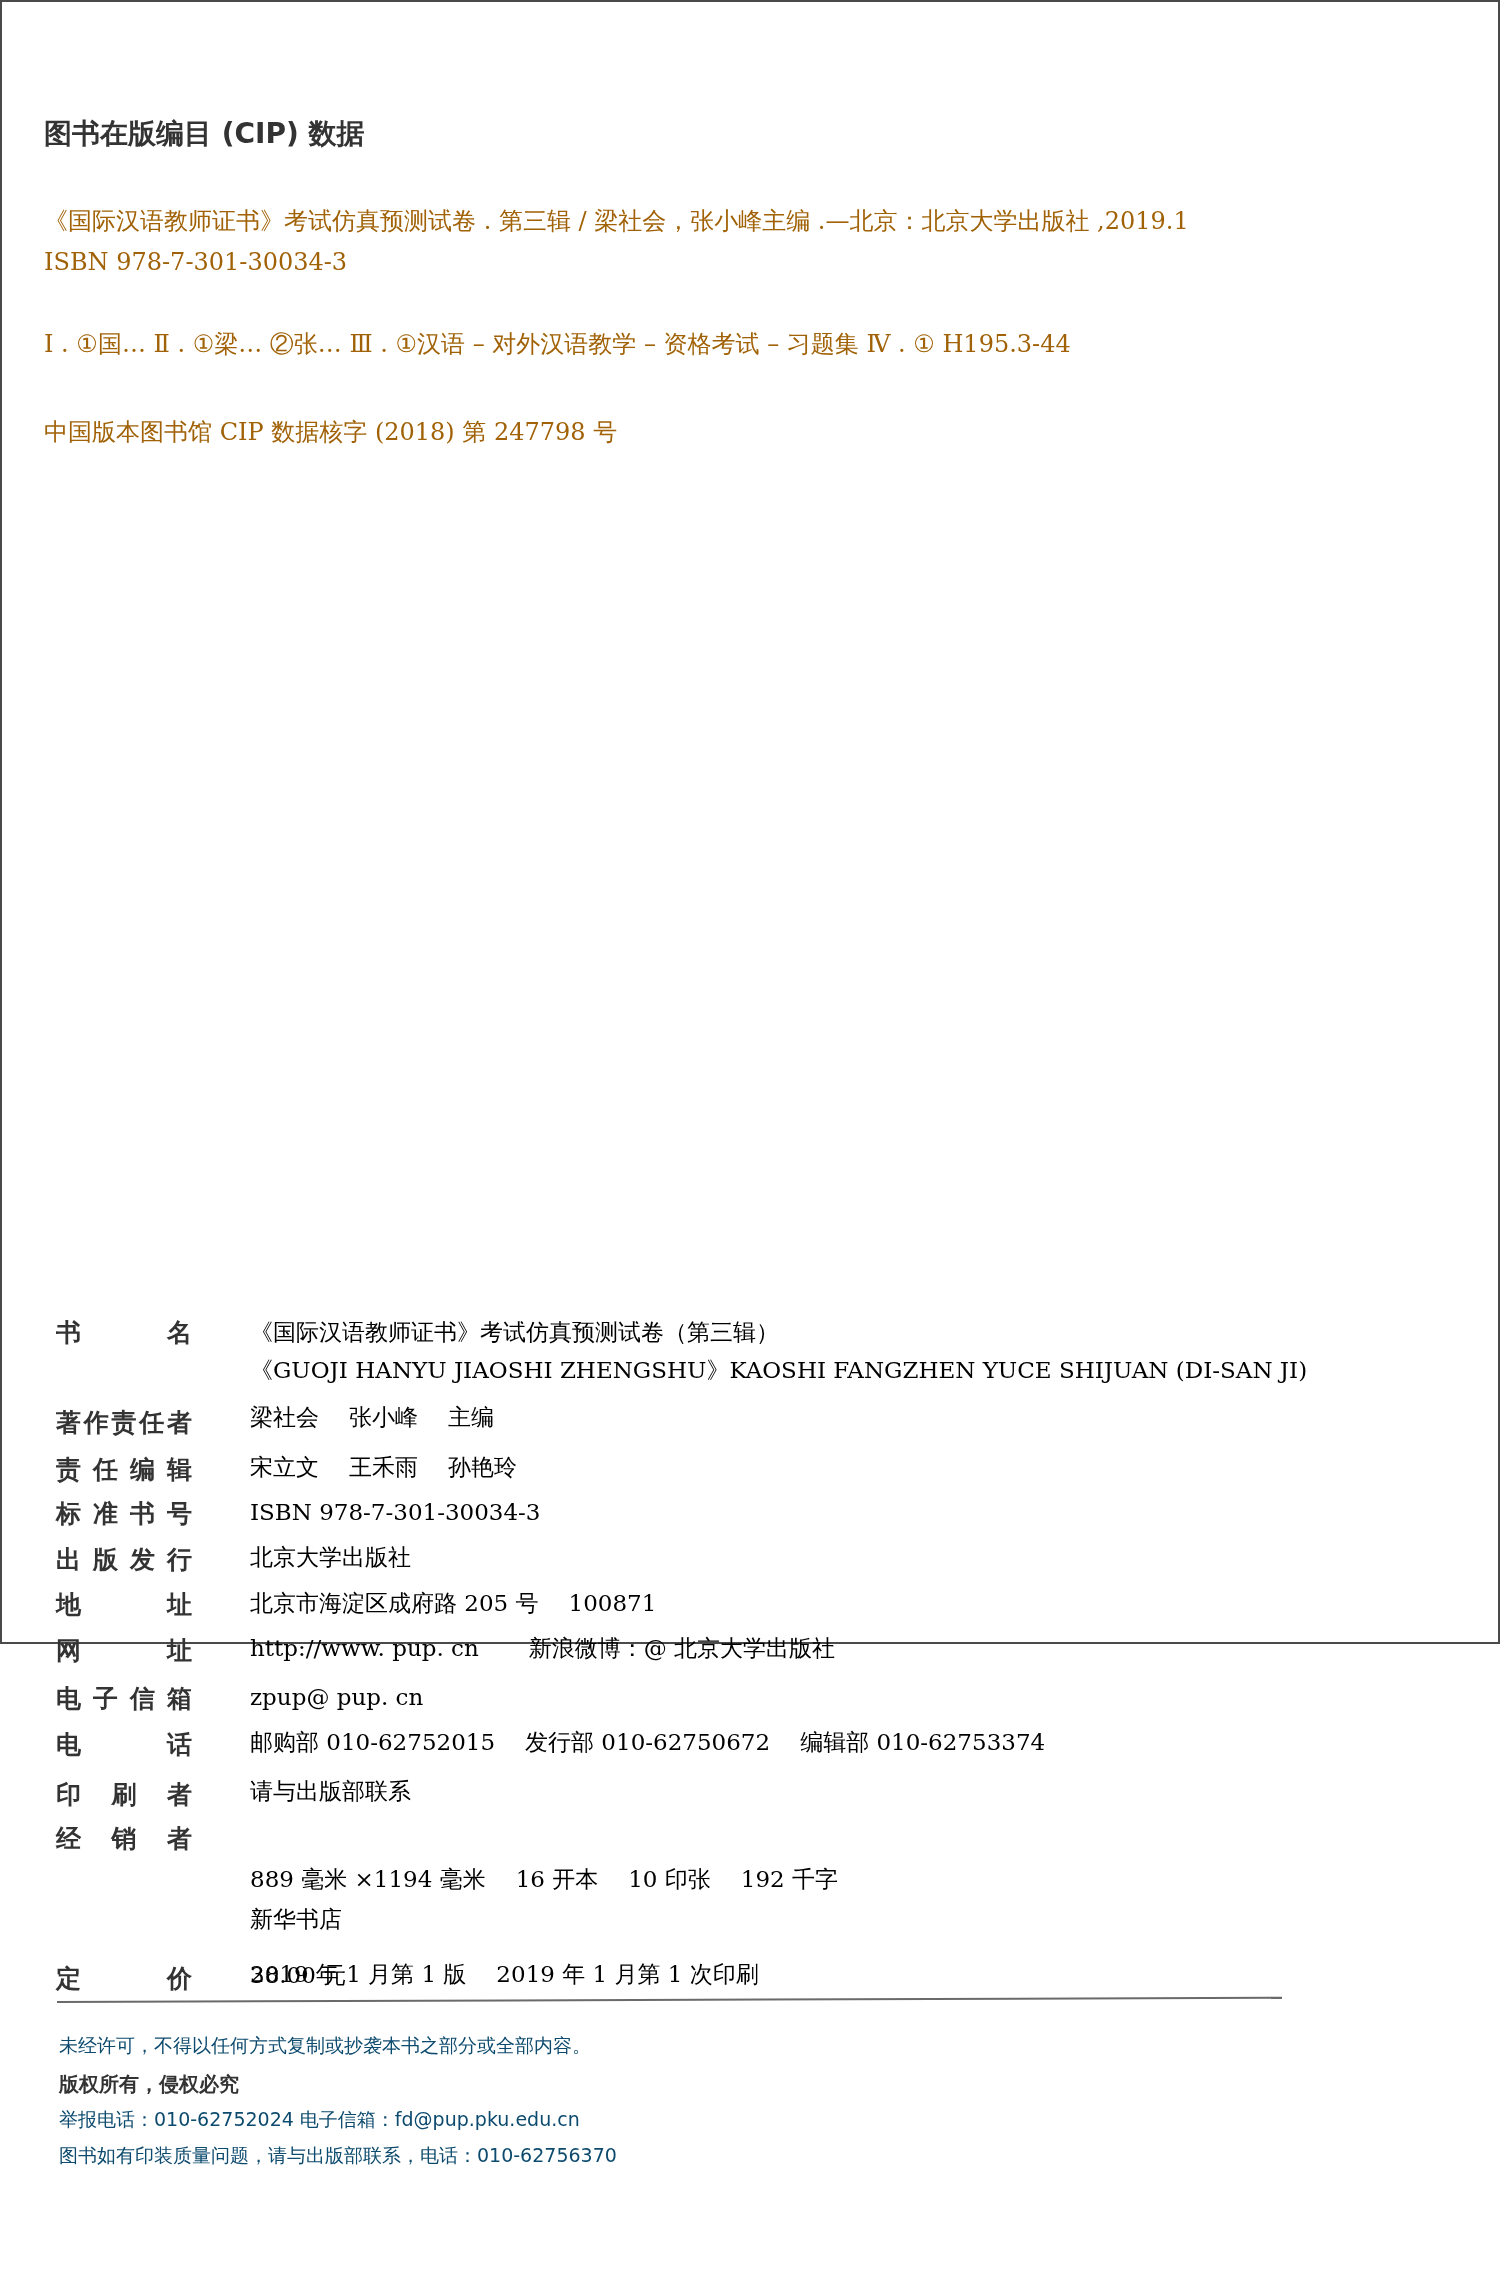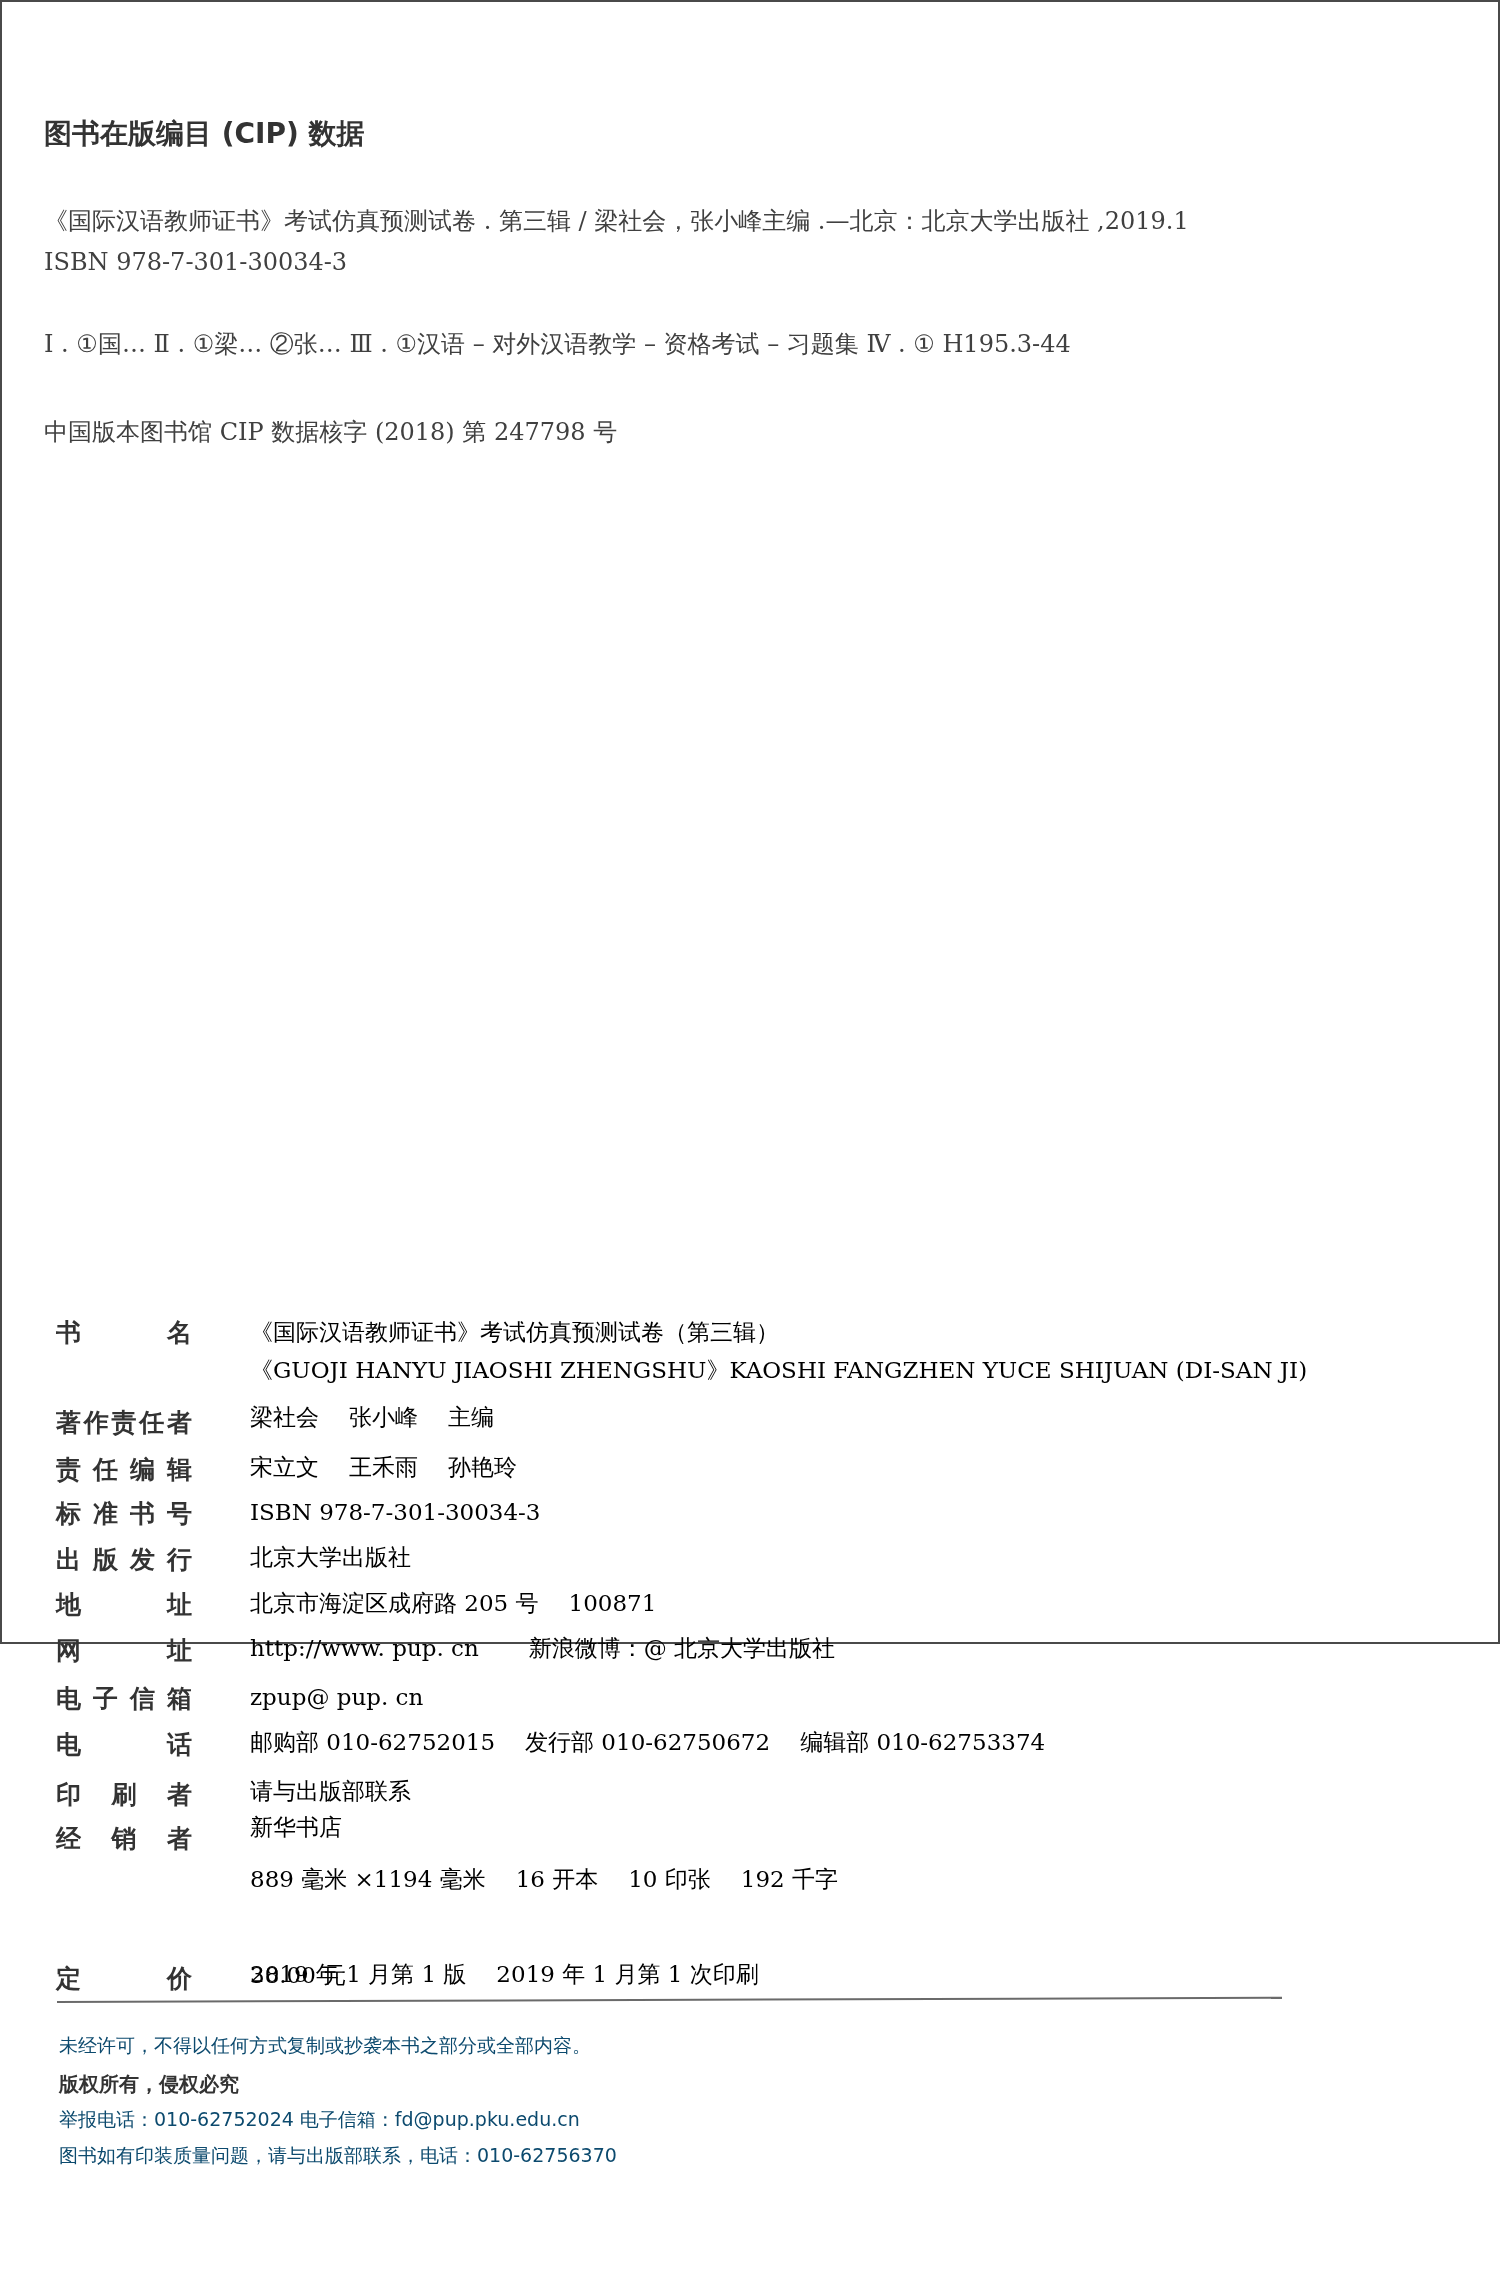--- a/index.html
+++ b/index.html
@@ -7,21 +7,21 @@
   .page {
     position: absolute; left: 0; top: 0; width: 1500px; height: 1644px;
     box-sizing: border-box; border: 2px solid #4a4a4a; background: #fff;
     font-family: "DejaVu Serif", "Liberation Serif", serif; color: #3a3a3a;
   }
   .abs { position: absolute; white-space: nowrap; line-height: 1; }
   .cip-title {
     left: 42px; top: 118px; font-size: 28px; font-weight: bold;
     font-family: "DejaVu Sans", "Liberation Sans", sans-serif; color: #333;
   }
-  .cip-line { left: 42px; font-size: 24px; color: #404040; }
+  .cip-line { left: 42px; font-size: 24px; color: #a16207; }
   .row-label {
     position: absolute; left: 54px; width: 136px; font-size: 25px; font-weight: bold;
     font-family: "DejaVu Sans", "Liberation Sans", sans-serif; color: #333;
     display: flex; justify-content: space-between; line-height: 1;
   }
   .row-value { position: absolute; left: 248px; font-size: 23px; color: #000000; white-space: nowrap; line-height: 1; }
   .gap { display: inline-block; width: 30px; }
   .gap-l { display: inline-block; width: 50px; }
   .divider {
     position: absolute; left: 55px; top: 1999px; width: 1225px; height: 0;
@@ -125,21 +125,21 @@
         <span>刷</span>
         <span>者</span>
     </div>
     <div class="row-value" style="top:1778px;">请与出版部联系</div>
 
     <div class="row-label" style="top:1824px;">
       <span>经</span>
         <span>销</span>
         <span>者</span>
     </div>
-    <div class="row-value" style="top:1814px;text-align:right;">新华书店</div>
+    <div class="row-value" style="top:1906px;text-align:right;">新华书店</div>
 
     <div class="row-value" style="top:1866px;">
       <span>889 毫米 ×1194 毫米</span><span class="gap"></span><span>16 开本</span><span class="gap"></span><span>10 印张</span><span class="gap"></span><span>192 千字</span>
     </div>
 
     <div class="row-value" style="top:1913px;margin-top:48px;">
       <span>2019 年 1 月第 1 版</span><span class="gap"></span><span>2019 年 1 月第 1 次印刷</span>
     </div>
 
     <div class="row-label" style="top:1964px;">

